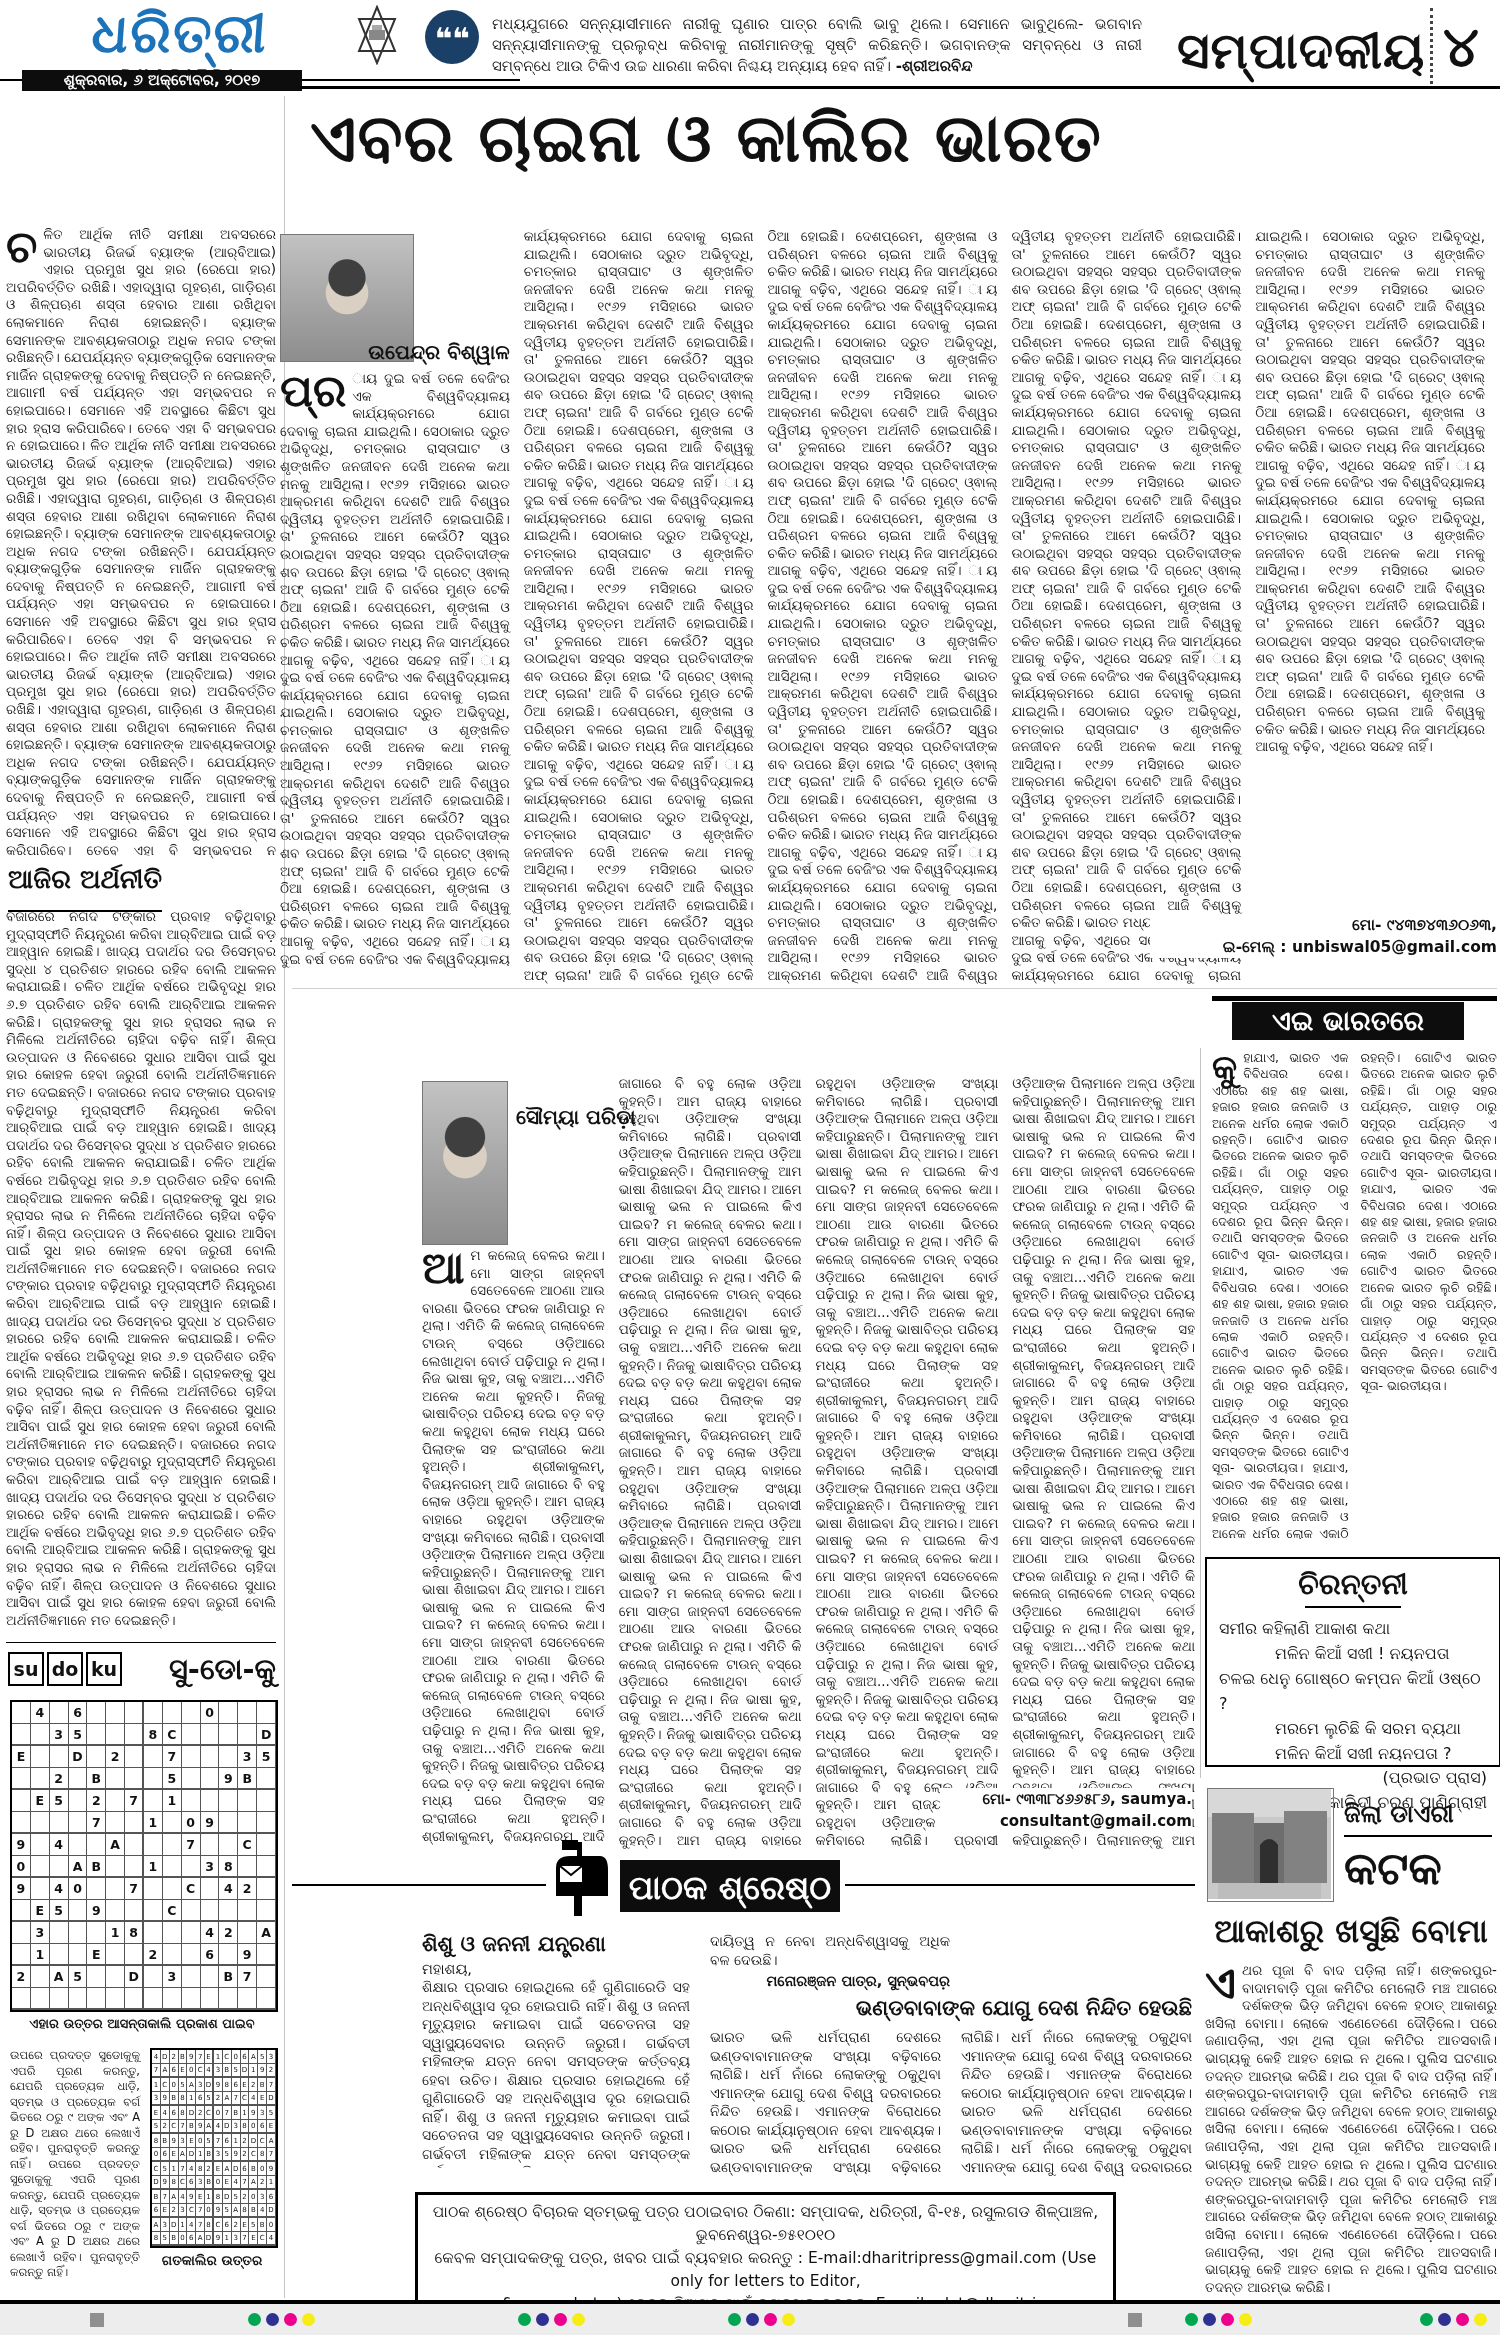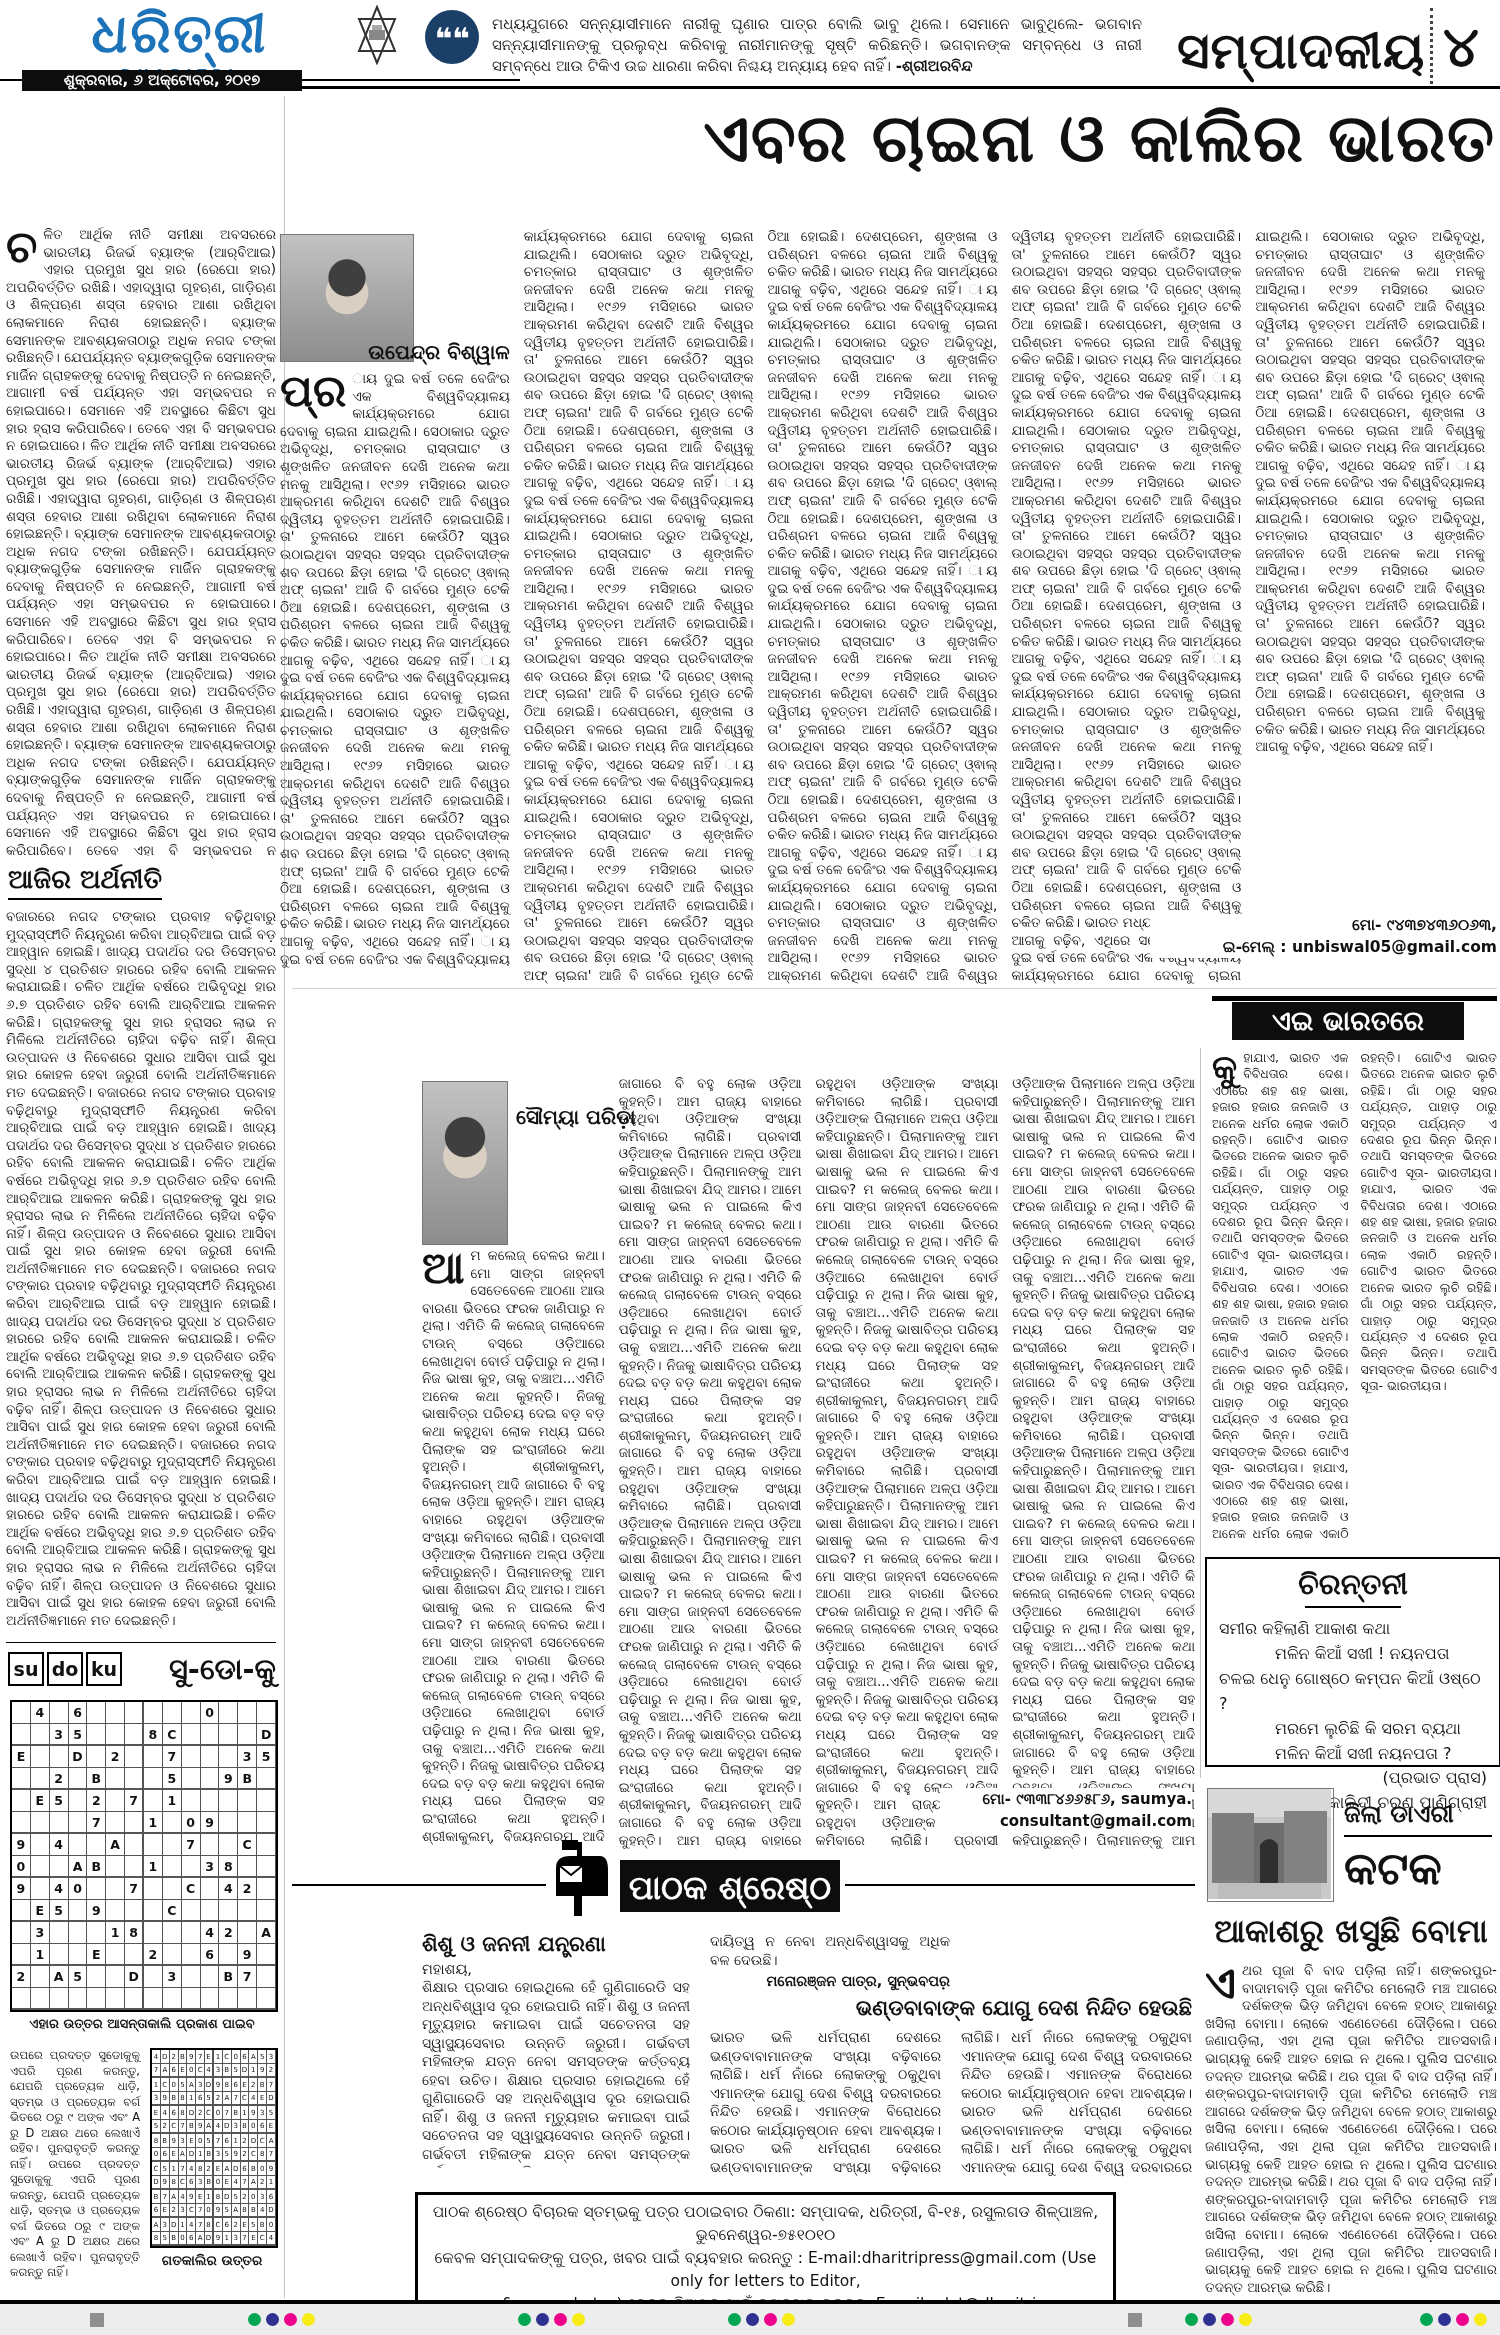--- a/index.html
+++ b/index.html
@@ -14,23 +14,23 @@
   .date-bar{background:#0d0d0d;color:#fff;font-size:15px;font-weight:bold;text-align:center;line-height:21px;}
   .quote-circle{width:54px;height:54px;border-radius:50%;background:#1b4068;color:#fff;
       font-size:30px;text-align:center;line-height:58px;font-weight:bold;}
   .quote-text{font-size:15px;line-height:21px;text-align:justify;}
   .quote-attr{font-weight:bold;white-space:nowrap;}
   .section-title{font-size:50px;font-weight:bold;letter-spacing:1px;}
   .dotted-sep{border-left:3px dotted #444;height:76px;}
   .page-num{font-size:56px;font-weight:bold;}
   
   .hl-left{font-size:46px;line-height:1.16;font-weight:bold;text-align:center;}
-  .hl-main{font-size:66px;font-weight:bold;text-align:right;letter-spacing:1px;}
+  .hl-main{font-size:66px;font-weight:bold;text-align:left;letter-spacing:1px;}
   .hl-lang{font-size:55px;font-weight:bold;text-align:center;}
-  .subhead{font-size:26px;font-weight:bold;border-bottom:2px solid #000;padding-bottom:3px;display:inline-block;}
+  .subhead{font-size:26px;font-weight:bold;border-bottom:2px solid #000;padding-bottom:15px;display:inline-block;}
   
   .bodytxt{font-size:13.5px;line-height:17.6px;text-align:justify;overflow:hidden;}
   .cols5{column-count:5;column-gap:14px;column-fill:auto;}
   .cols4{column-count:4;column-gap:14px;column-fill:auto;}
   .cols2{column-count:2;column-gap:12px;column-fill:auto;}
   .dropcap{float:left;font-size:44px;line-height:38px;font-weight:bold;padding:2px 6px 0 0;}
   .author-block{position:relative;height:142px;break-inside:avoid;}
   .author-photo{position:absolute;left:0;top:6px;border:1px solid #888;
      background:radial-gradient(circle at 50% 34%,#3f3f3f 0 17%,transparent 18%),
                 radial-gradient(circle at 50% 46%,#d9cfc2 0 22%,transparent 23%),

